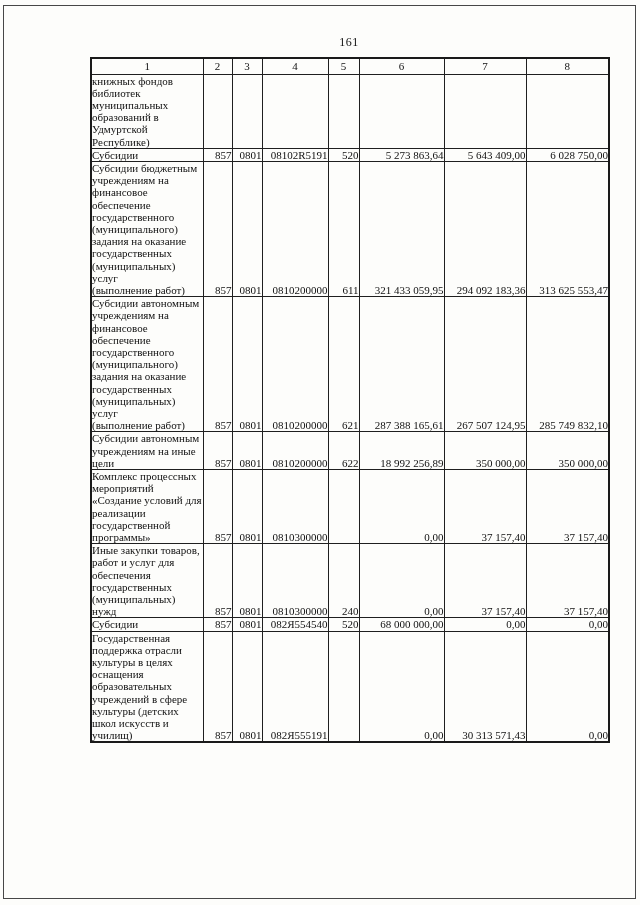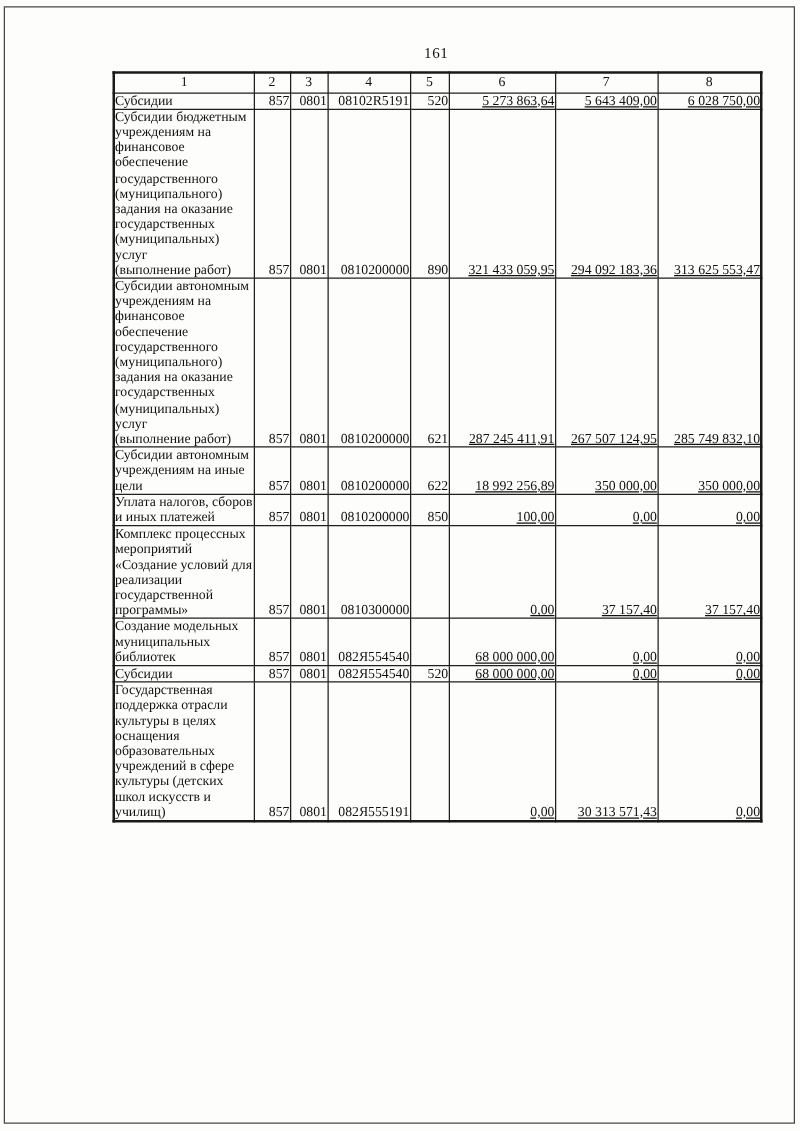--- a/index.html
+++ b/index.html
@@ -59,21 +59,20 @@
   }
   td.code {
     text-align: right;
     vertical-align: bottom;
     padding-bottom: 1px;
   }
   td.amount {
     text-align: right;
     vertical-align: bottom;
     padding: 0 2px 1px 0;
-    text-decoration: underline;
   }
 </style>
 </head>
 <body>
 
 <div class="scan-frame"></div>
 
 <div class="page-number">161</div>
 
 <table class="budget" id="budget-table">
@@ -94,20 +93,35 @@
         <th>3</th>
         <th>4</th>
         <th>5</th>
         <th>6</th>
         <th>7</th>
         <th>8</th>
       </tr>
     </thead>
     <tbody>
       <tr>
+        <td class="name">книжных фондов
+библиотек
+муниципальных
+образований в
+Удмуртской
+Республике)</td>
+        <td class="code"></td>
+        <td class="code"></td>
+        <td class="code"></td>
+        <td class="code"></td>
+        <td class="amount"></td>
+        <td class="amount"></td>
+        <td class="amount"></td>
+      </tr>
+      <tr>
         <td class="name">Субсидии</td>
         <td class="code">857</td>
         <td class="code">0801</td>
         <td class="code">08102R5191</td>
         <td class="code">520</td>
         <td class="amount">5 273 863,64</td>
         <td class="amount">5 643 409,00</td>
         <td class="amount">6 028 750,00</td>
       </tr>
       <tr>
@@ -117,93 +131,84 @@
 обеспечение
 государственного
 (муниципального)
 задания на оказание
 государственных
 (муниципальных) услуг
 (выполнение работ)</td>
         <td class="code">857</td>
         <td class="code">0801</td>
         <td class="code">0810200000</td>
-        <td class="code">890</td>
+        <td class="code">611</td>
         <td class="amount">321 433 059,95</td>
         <td class="amount">294 092 183,36</td>
         <td class="amount">313 625 553,47</td>
       </tr>
       <tr>
         <td class="name">Субсидии автономным
 учреждениям на
 финансовое
 обеспечение
 государственного
 (муниципального)
 задания на оказание
 государственных
 (муниципальных) услуг
 (выполнение работ)</td>
         <td class="code">857</td>
         <td class="code">0801</td>
         <td class="code">0810200000</td>
         <td class="code">621</td>
-        <td class="amount">287 245 411,91</td>
+        <td class="amount">287 388 165,61</td>
         <td class="amount">267 507 124,95</td>
         <td class="amount">285 749 832,10</td>
       </tr>
       <tr>
         <td class="name">Субсидии автономным
 учреждениям на иные
 цели</td>
         <td class="code">857</td>
         <td class="code">0801</td>
         <td class="code">0810200000</td>
         <td class="code">622</td>
         <td class="amount">18 992 256,89</td>
         <td class="amount">350 000,00</td>
         <td class="amount">350 000,00</td>
-      </tr>
-      <tr>
-        <td class="name">Уплата налогов, сборов
-и иных платежей</td>
-        <td class="code">857</td>
-        <td class="code">0801</td>
-        <td class="code">0810200000</td>
-        <td class="code">850</td>
-        <td class="amount">100,00</td>
-        <td class="amount">0,00</td>
-        <td class="amount">0,00</td>
       </tr>
       <tr>
         <td class="name">Комплекс процессных
 мероприятий
 «Создание условий для
 реализации
 государственной
 программы»</td>
         <td class="code">857</td>
         <td class="code">0801</td>
         <td class="code">0810300000</td>
         <td class="code"></td>
         <td class="amount">0,00</td>
         <td class="amount">37 157,40</td>
         <td class="amount">37 157,40</td>
       </tr>
       <tr>
-        <td class="name">Создание модельных
-муниципальных
-библиотек</td>
-        <td class="code">857</td>
-        <td class="code">0801</td>
-        <td class="code">082Я554540</td>
-        <td class="code"></td>
-        <td class="amount">68 000 000,00</td>
-        <td class="amount">0,00</td>
-        <td class="amount">0,00</td>
+        <td class="name">Иные закупки товаров,
+работ и услуг для
+обеспечения
+государственных
+(муниципальных) нужд</td>
+        <td class="code">857</td>
+        <td class="code">0801</td>
+        <td class="code">0810300000</td>
+        <td class="code">240</td>
+        <td class="amount">0,00</td>
+        <td class="amount">37 157,40</td>
+        <td class="amount">37 157,40</td>
       </tr>
       <tr>
         <td class="name">Субсидии</td>
         <td class="code">857</td>
         <td class="code">0801</td>
         <td class="code">082Я554540</td>
         <td class="code">520</td>
         <td class="amount">68 000 000,00</td>
         <td class="amount">0,00</td>
         <td class="amount">0,00</td>

